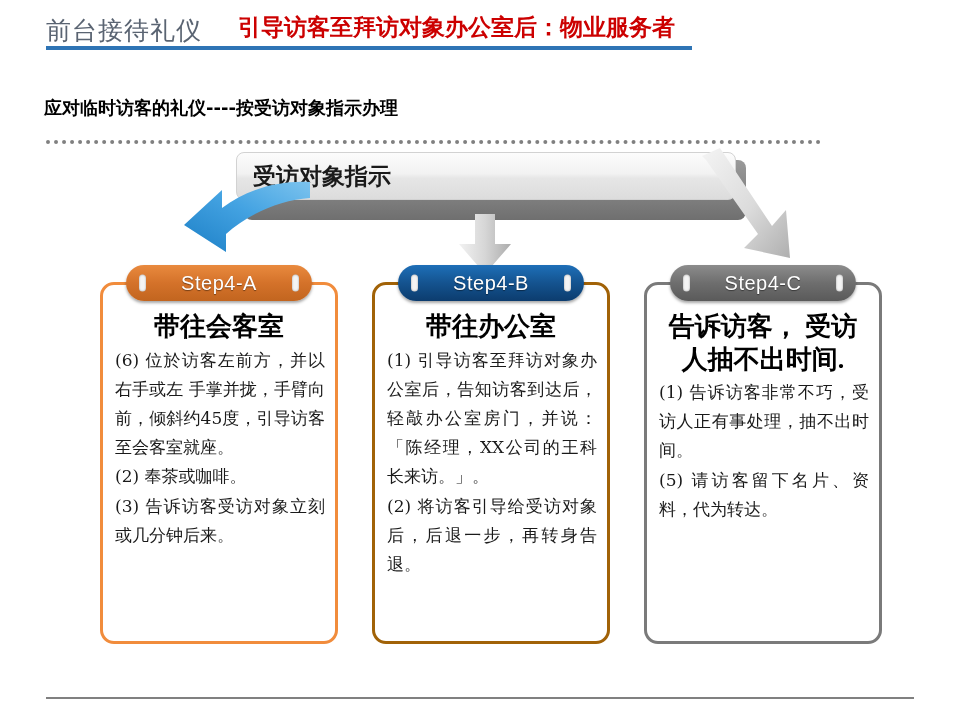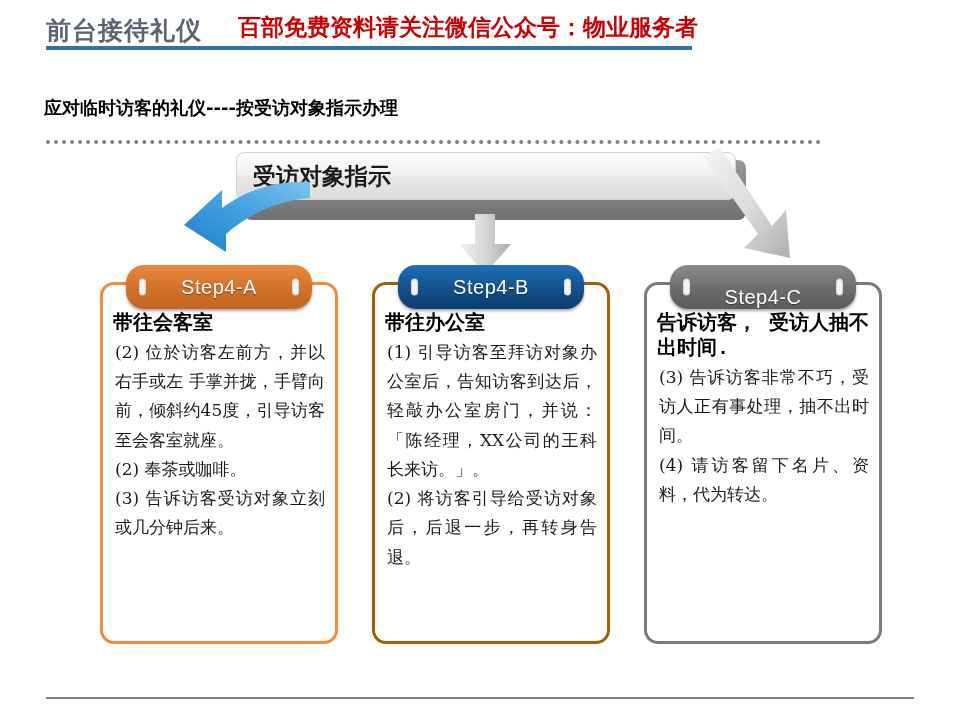--- a/index.html
+++ b/index.html
@@ -20,21 +20,21 @@
     height: 720px;
     background: #ffffff;
   }
 
   
   .hdr-title {
     position: absolute;
     left: 46px;
     top: 14px;
     font-size: 25px;
-    font-weight: bold;
+    font-weight: normal;
     color: #5A6472;
     letter-spacing: 1px;
     white-space: nowrap;
     font-family: "DejaVu Sans", "Liberation Sans", sans-serif;
   }
   .hdr-promo {
     position: absolute;
     left: 238px;
     top: 12px;
     font-size: 23px;
@@ -129,30 +129,30 @@
   .col-a { left: 100px; border: 3px solid #F18C3C; }
   .col-b { left: 372px; border: 3px solid #a16207; }
   .col-c { left: 644px; border: 3px solid #7A7A7A; }
 
   .pill {
     position: absolute;
     top: -20px;
     left: 50%;
     transform: translateX(-50%);
     width: 186px;
-    height: 44px;
+    height: 36px;
     border-radius: 18px;
     display: flex;
     align-items: center;
     justify-content: center;
     z-index: 5;
   }
   .pill-a { background: linear-gradient(180deg,#E98A3E 0%, #D4722A 50%, #C2651F 100%); box-shadow: 0 2px 3px rgba(0,0,0,.35); }
   .pill-b { background: linear-gradient(180deg,#1E6FB8 0%, #14538F 50%, #0C3C6E 100%); box-shadow: 0 2px 3px rgba(0,0,0,.35); }
-  .pill-c { background: linear-gradient(180deg,#8C8C8C 0%, #6E6E6E 50%, #5A5A5A 100%); box-shadow: 0 2px 3px rgba(0,0,0,.35); align-items: flex-end; }
+  .pill-c { background: linear-gradient(180deg,#8C8C8C 0%, #6E6E6E 50%, #5A5A5A 100%); box-shadow: 0 2px 3px rgba(0,0,0,.35); }
   .pill-label {
     font-size: 20px;
     color: #ffffff;
     font-family: "Liberation Sans", "DejaVu Sans", sans-serif;
     text-shadow: 0 1px 1px rgba(0,0,0,.45);
     letter-spacing: .5px;
   }
   .screw {
     position: absolute;
     top: 50%;
@@ -161,26 +161,26 @@
     height: 17px;
     border-radius: 4px;
     background: #f4f4f4;
     box-shadow: inset 0 0 2px rgba(0,0,0,.4);
   }
   .screw-l { left: 13px; }
   .screw-r { right: 13px; }
 
   .col-title {
     margin: 26px 10px 2px 10px;
-    text-align: left;
-    font-size: 20px;
+    text-align: center;
+    font-size: 26px;
     font-weight: bold;
     color: #000000;
     line-height: 1.25;
-    font-family: Liberation Mono, monospace;
+    font-family: Liberation Serif, serif;
   }
   .col-body {
     margin: 2px 10px 0 12px;
     font-size: 17px;
     color: #1a1a1a;
     line-height: 1.72;
     text-align: justify;
     font-family: "DejaVu Serif", "Liberation Serif", serif;
   }
   .col-body p { margin: 0; }
@@ -194,21 +194,21 @@
     height: 2px;
     background: #808080;
   }
 </style>
 </head>
 <body>
 
 <div class="slide">
 
   <div class="hdr-title">前台接待礼仪</div>
-  <div class="hdr-promo">百部免费资料请关注微信公众号：物业服务者</div>
+  <div class="hdr-promo">引导访客至拜访对象办公室后：物业服务者</div>
   <div class="hdr-rule"></div>
 
   <div class="sec-heading">应对临时访客的礼仪----按受访对象指示办理</div>
   <div class="dotted-rule"></div>
 
   <div class="banner-wrap">
     <div class="banner-shadow"></div>
     <div class="banner">
       <span class="banner-label">受访对象指示</span>
     </div>
@@ -254,21 +254,21 @@
   </div>
 
   <div class="col col-a">
     <div class="pill pill-a">
       <span class="screw screw-l"></span>
       <span class="pill-label">Step4-A</span>
       <span class="screw screw-r"></span>
     </div>
     <div class="col-title">带往会客室</div>
     <div class="col-body">
-      <p>(2) 位於访客左前方，并以右手或左  手掌并拢，手臂向前，倾斜约45度，引导访客至会客室就座。</p>
+      <p>(6) 位於访客左前方，并以右手或左  手掌并拢，手臂向前，倾斜约45度，引导访客至会客室就座。</p>
       <p>(2) 奉茶或咖啡。</p>
       <p>(3) 告诉访客受访对象立刻或几分钟后来。</p>
     </div>
   </div>
 
   <div class="col col-b">
     <div class="pill pill-b">
       <span class="screw screw-l"></span>
       <span class="pill-label">Step4-B</span>
       <span class="screw screw-r"></span>
@@ -281,20 +281,20 @@
   </div>
 
   <div class="col col-c">
     <div class="pill pill-c">
       <span class="screw screw-l"></span>
       <span class="pill-label">Step4-C</span>
       <span class="screw screw-r"></span>
     </div>
     <div class="col-title">告诉访客，  受访人抽不出时间.</div>
     <div class="col-body">
-      <p>(3) 告诉访客非常不巧，受访人正有事处理，抽不出时间。</p>
-      <p>(4) 请访客留下名片、资料，代为转达。</p>
+      <p>(1) 告诉访客非常不巧，受访人正有事处理，抽不出时间。</p>
+      <p>(5) 请访客留下名片、资料，代为转达。</p>
     </div>
   </div>
 
   <div class="footer-rule"></div>
 
 </div>
 
 </body></html>

